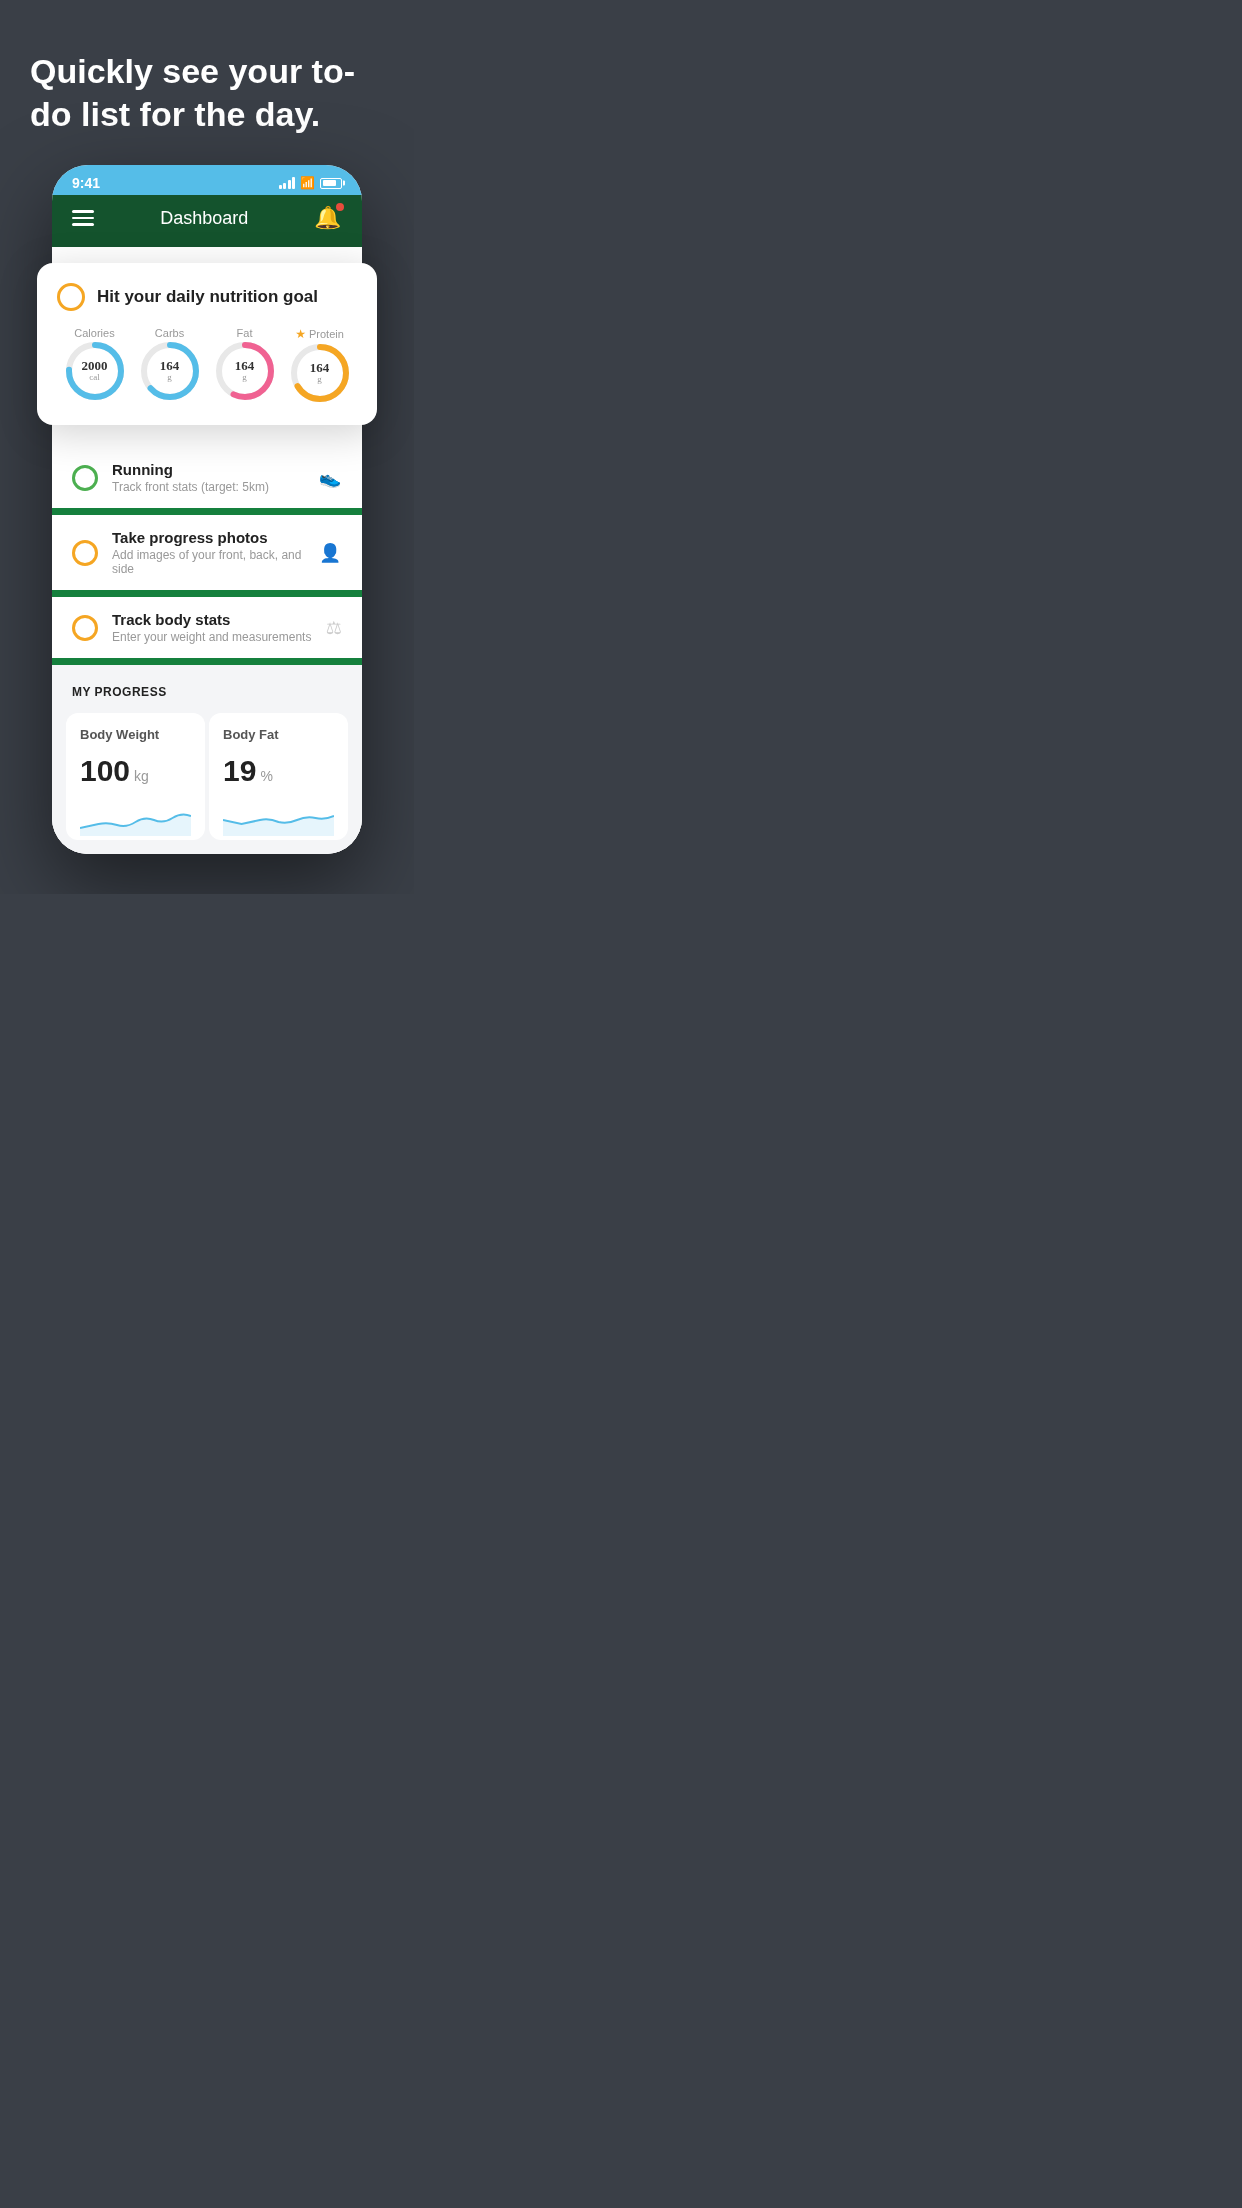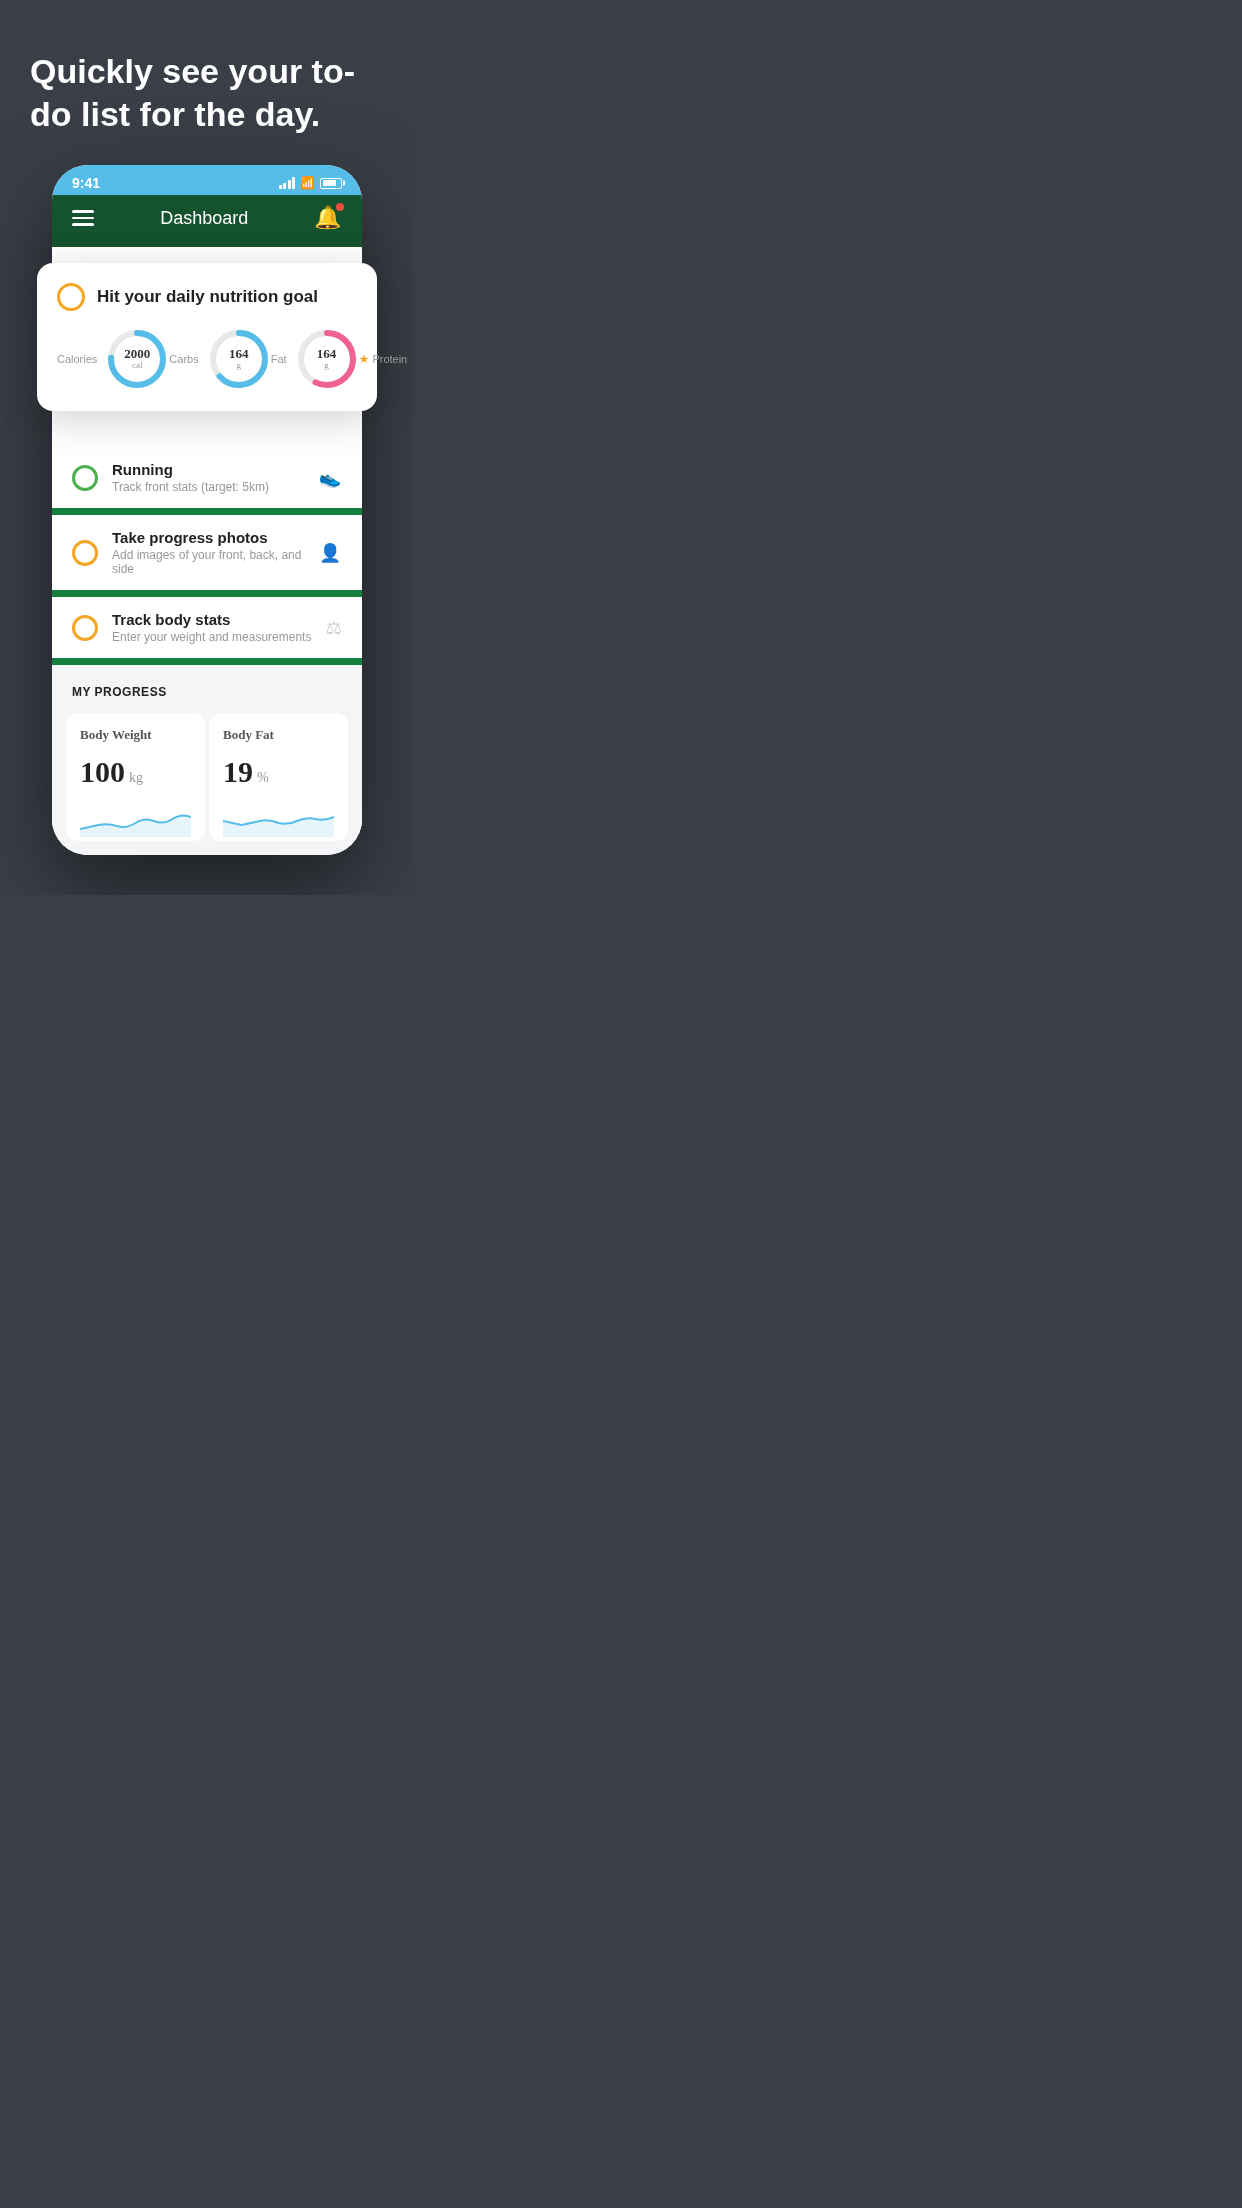--- a/index.html
+++ b/index.html
@@ -215,23 +215,22 @@
 
     
     .nutrition-circles {
       display: flex;
       justify-content: space-around;
       align-items: flex-start;
     }
 
     .nutrition-item {
       display: flex;
-      flex-direction: row;
-      align-items: center;
-      gap: 8px;
+      flex-direction: column;
+      align-items: center;
     }
 
     .nutrition-label {
       font-size: 11px;
       color: #999;
     }
 
     .nutrition-label.starred {
       display: flex;
       align-items: center;
@@ -348,21 +347,20 @@
       font-weight: 800;
       color: #222;
       letter-spacing: 0.5px;
       margin-bottom: 14px;
       padding: 0 6px;
     }
 
     .progress-cards {
       display: flex;
       gap: 4px;
-      font-family: Liberation Serif, serif;
     }
 
     .progress-card {
       flex: 1;
       background: #fff;
       border-radius: 12px;
       padding: 14px 14px 0 14px;
       overflow: hidden;
     }
 

